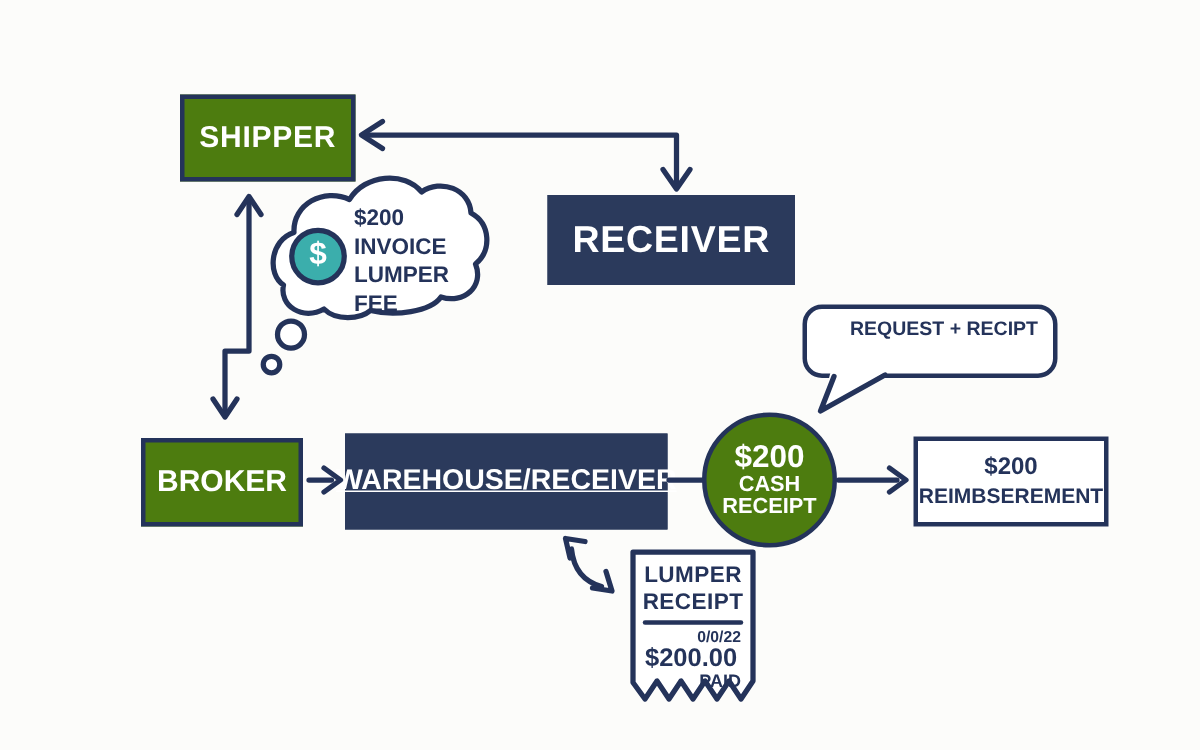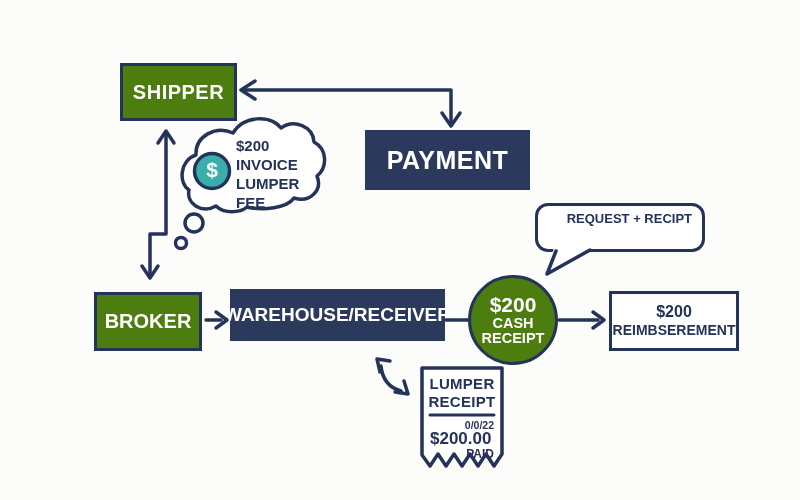--- a/index.html
+++ b/index.html
@@ -14,21 +14,21 @@
     display:flex;flex-direction:column;align-items:center;justify-content:center;
     font-weight:bold;color:#ffffff;text-align:center;
   }
   .teal{background:#4d7c0f;border:3px solid #24335A;}
   .navy{background:#2B3A5C;border:3px solid #2B3A5C;}
   .outline{background:#ffffff;border:3px solid #24335A;color:#24335A;}
 
   .shipper{left:120px;top:63px;width:117px;height:58px;font-size:20px;letter-spacing:.5px;}
   .carrier{left:365px;top:130px;width:165px;height:60px;font-size:25px;letter-spacing:.5px;}
   .broker{left:94px;top:292px;width:108px;height:59px;font-size:20px;}
-  .warehouse{left:230px;top:289px;width:215px;height:52px;font-size:19px;}
+  .warehouse{left:230px;top:289px;width:215px;height:64px;font-size:19px;text-decoration:underline;}
   .cash{left:468px;top:275px;width:90px;height:90px;border-radius:50%;line-height:1.05;}
   .cash .l1{font-size:21px;}
   .cash .l2,.cash .l3{font-size:14.5px;}
   .reimb{left:609px;top:291px;width:130px;height:60px;line-height:1.25;}
   .reimb .l1{font-size:16px;}
   .reimb .l2{font-size:14px;}
 
   .bubble{
     position:absolute;left:535px;top:203px;width:170px;height:49px;z-index:1;
     background:#ffffff;border:3px solid #24335A;border-radius:13px;box-sizing:border-box;
@@ -45,21 +45,21 @@
   .block{display:block;}
 </style>
 </head>
 <body>
 
 <div class="node teal shipper">
   <span>SHIPPER</span>
 </div>
 
 <div class="node navy carrier">
-  <span>PAYMENT</span>
+  <span>RECEIVER</span>
 </div>
 
 <div class="node teal broker">
   <span>BROKER</span>
 </div>
 
 <div class="node navy warehouse">
   <span>WAREHOUSE/RECEIVER</span>
 </div>
 

